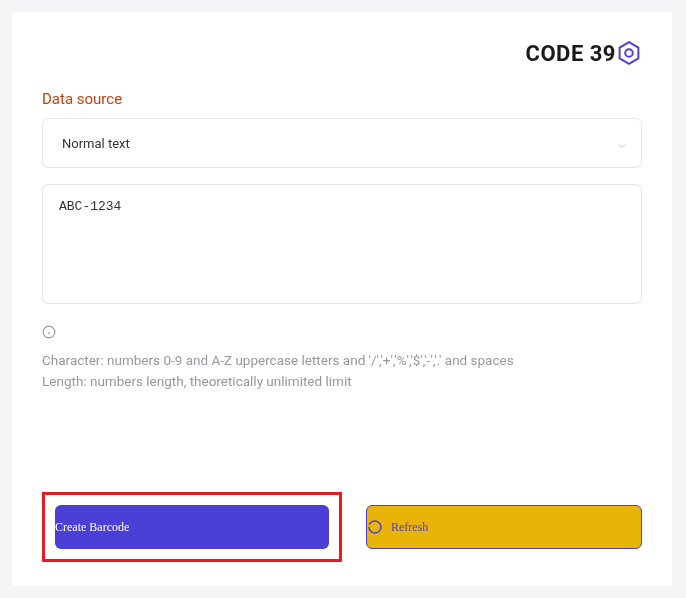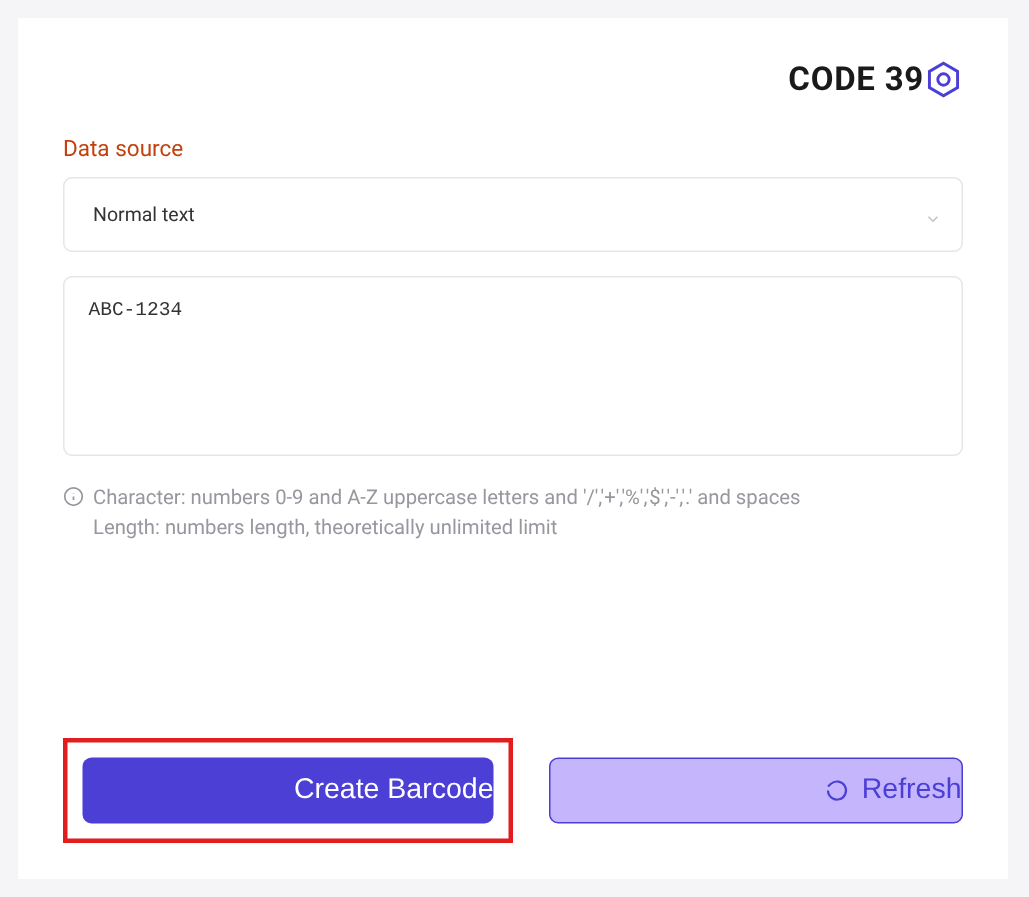--- a/index.html
+++ b/index.html
@@ -84,20 +84,21 @@
       color: #333;
       resize: none;
       margin-bottom: 14px;
     }
     .hint {
       display: flex;
       font-size: 13.5px;
       color: #97979f;
       line-height: 1.5;
       gap: 6px;
+      flex-direction: column;
     }
     .hint-icon {
       flex-shrink: 0;
       margin-top: 2px;
     }
     .button-row {
       display: flex;
       gap: 24px;
       position: absolute;
       bottom: 24px;
@@ -106,35 +107,36 @@
     }
     .highlight-box {
       border: 3px solid #e11d1d;
       padding: 10px;
       flex: 1;
       display: flex;
     }
     .btn {
       height: 44px;
       border-radius: 6px;
-      font-size: 19px;
+      font-size: 12px;
       cursor: pointer;
       display: flex;
       align-items: center;
-      justify-content: flex-end;
+      justify-content: flex-start;
       gap: 8px;
+      font-family: Liberation Serif, serif;
     }
     .btn-primary {
       background: #4b3fd6;
       color: #fff;
       border: none;
       width: 100%;
     }
     .btn-secondary {
-      background: #c4b5fd;
+      background: #eab308;
       color: #4b3fd6;
       border: 1.5px solid #4b3fd6;
       flex: 1;
       margin: 13px 0;
     }
     .refresh-icon {
       width: 16px;
       height: 16px;
     }
   </style>

